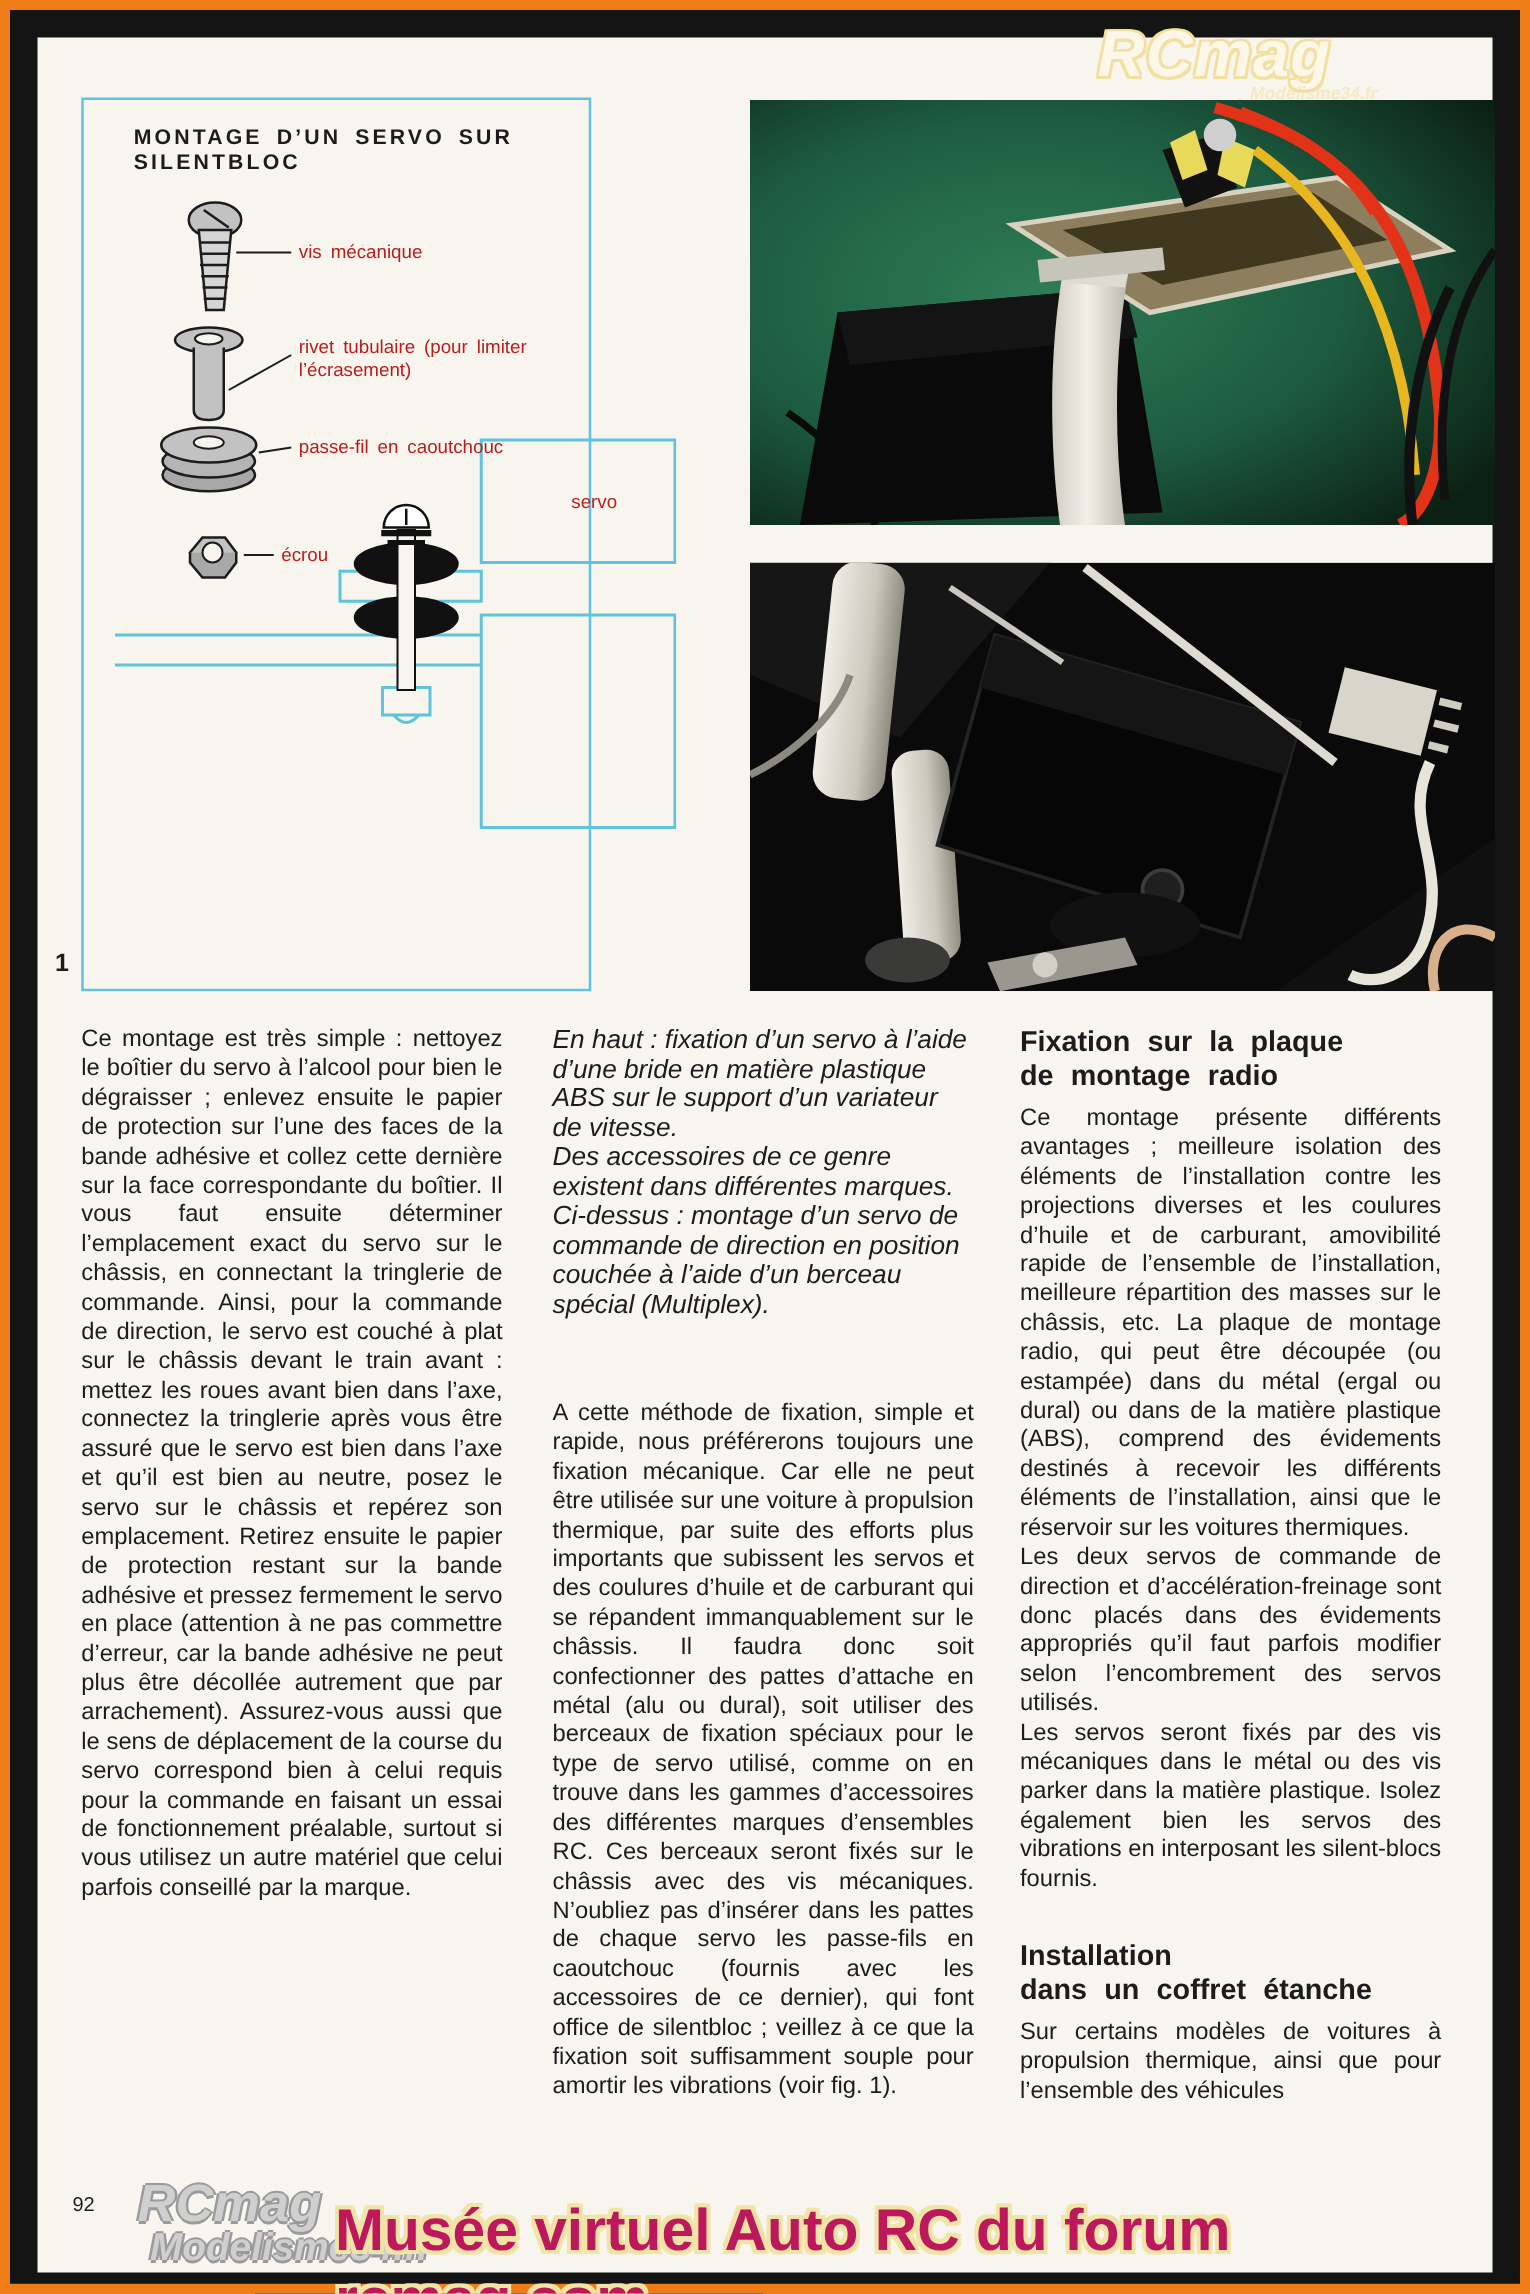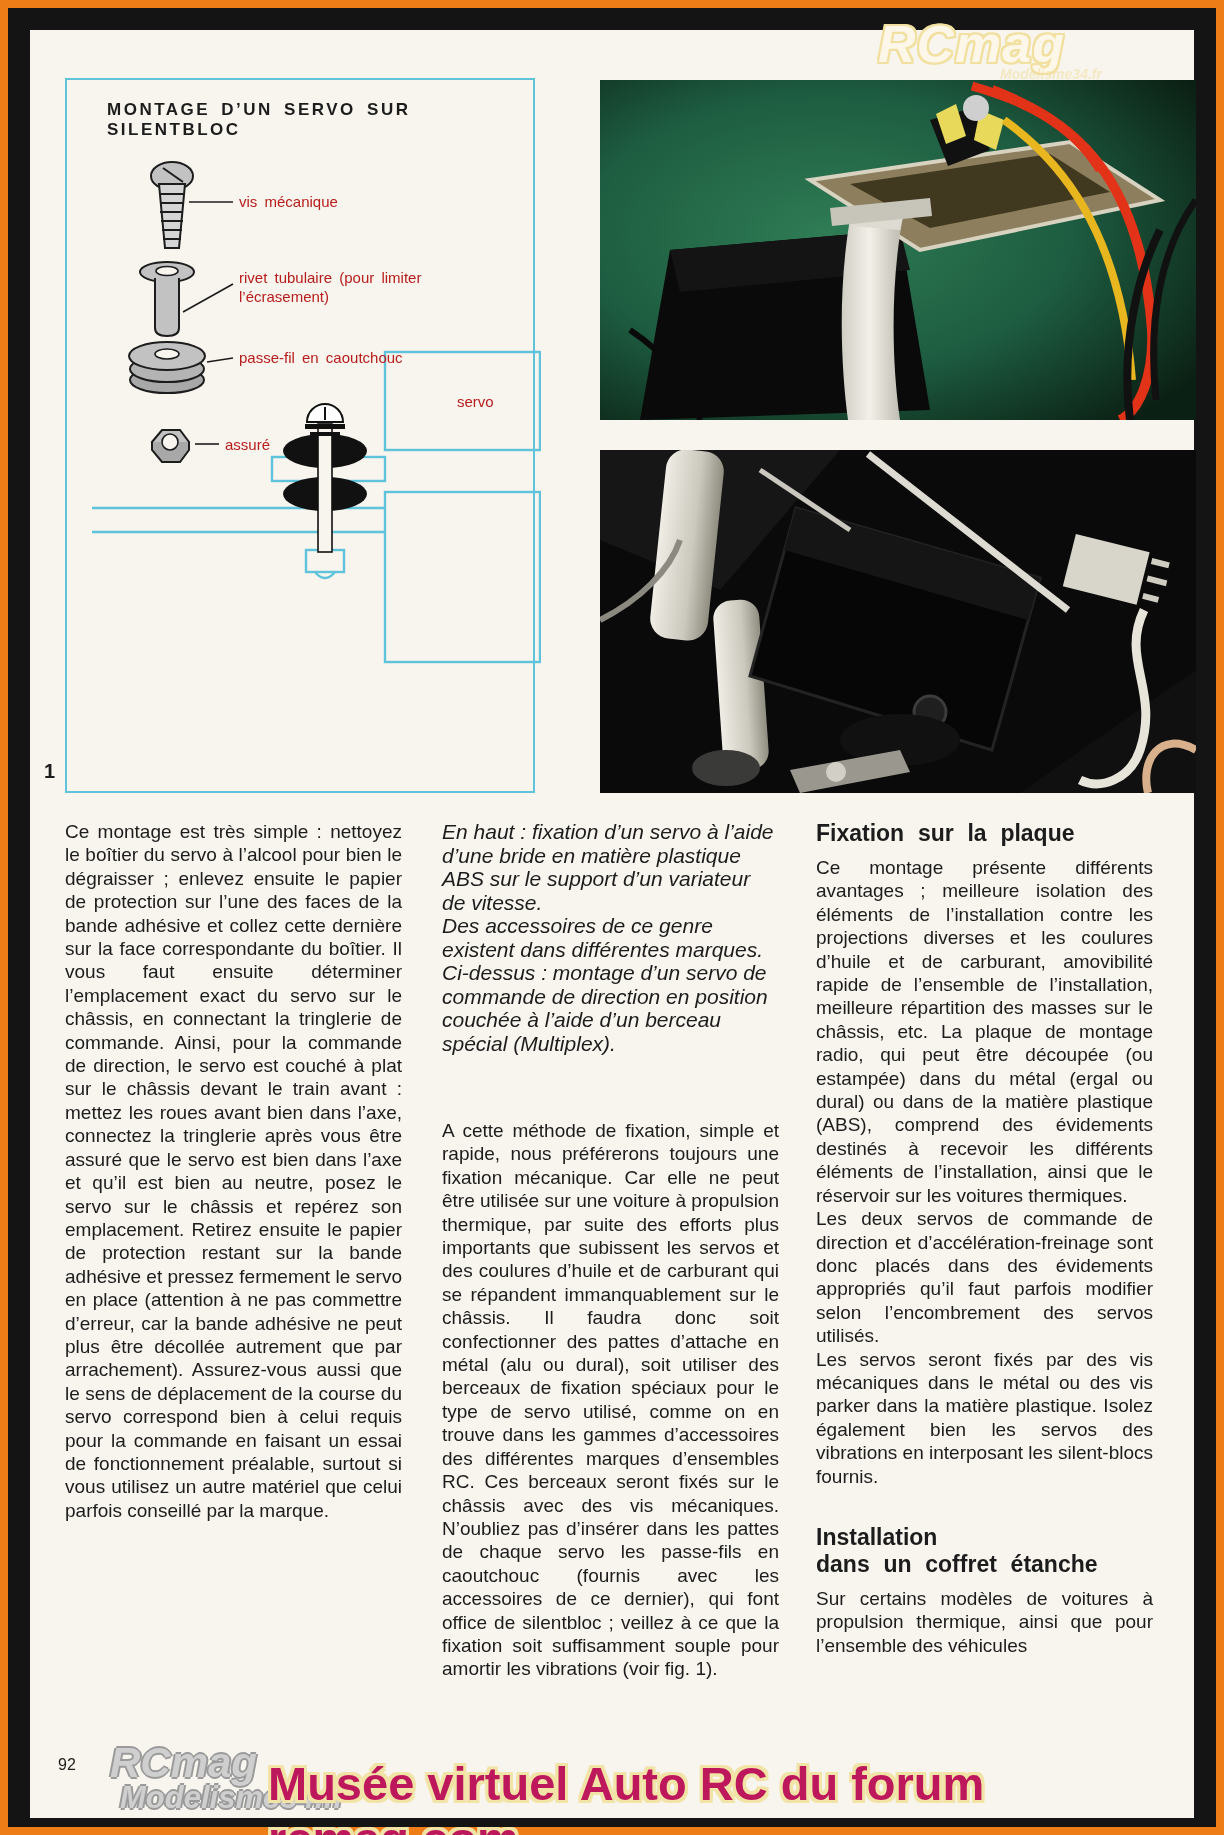--- a/index.html
+++ b/index.html
@@ -2,21 +2,21 @@
 <html><head>
 <meta charset="utf-8">
 <style>
   html,body{margin:0;padding:0;background:#444;}
   .outer{position:relative;width:1224px;height:1835px;background:#ef7d17;overflow:hidden;
          font-family:"Liberation Sans", sans-serif;}
   .black-frame{position:absolute;left:8px;top:8px;right:8px;bottom:8px;background:#141414;}
   .page{position:absolute;left:30px;top:30px;width:1164px;height:1788px;background:#f7f5ee;}
 
   
-  .diagram{position:absolute;left:35px;top:48px;width:470px;height:715px;
+  .diagram{position:absolute;left:35px;top:48px;width:408px;height:715px;
            border:2px solid #5fc3dc;background:#f7f5ee;box-sizing:border-box;}
   .diagram-title{position:absolute;left:40px;top:20px;font-size:17px;font-weight:bold;
                  letter-spacing:2.5px;color:#1c1c1c;word-spacing:4px;}
   .dlabel{position:absolute;font-size:15px;color:#b91c1c;line-height:19px;word-spacing:3px;}
   .fig-num{position:absolute;left:14px;top:730px;font-size:20px;font-weight:bold;color:#1c1c1c;}
 
   
   .photo{position:absolute;overflow:hidden;}
   .photo svg{display:block;width:100%;height:100%;}
   .photo1{left:570px;top:50px;width:596px;height:340px;}
@@ -116,21 +116,21 @@
           <path d="M240 342 A18 18 0 0 1 276 342 Z" fill="#ffffff" stroke="#111111" stroke-width="2"></path>
           <line x1="258" y1="327" x2="258" y2="340" stroke="#111111" stroke-width="2"></line>
           <rect x="238" y="344" width="40" height="5" fill="#111111"></rect>
           <rect x="243" y="352" width="30" height="4" fill="#111111"></rect>
         </g>
       </svg>
 
       <div class="dlabel" style="left:172px;top:112px;">vis mécanique</div>
       <div class="dlabel" style="left:172px;top:188px;width:210px;">rivet tubulaire (pour limiter l’écrasement)</div>
       <div class="dlabel" style="left:172px;top:268px;width:230px;">passe-fil en caoutchouc</div>
-      <div class="dlabel" style="left:158px;top:355px;">assuré</div>
+      <div class="dlabel" style="left:158px;top:355px;">écrou</div>
       <div class="dlabel" style="left:390px;top:312px;">servo</div>
     </div>
     <div class="fig-num">1</div>
 
     <div class="photo photo1">
       <svg viewBox="0 0 596 340" preserveAspectRatio="none">
         <defs>
           <radialGradient id="pg1" cx="38%" cy="45%" r="75%">
             <stop offset="0%" stop-color="#2f7c55"></stop>
             <stop offset="55%" stop-color="#1d5c40"></stop>
@@ -218,20 +218,21 @@
         <p>En haut : fixation d’un servo à l’aide d’une bride en matière plastique ABS sur le support d’un variateur de vitesse.</p>
         <p>Des accessoires de ce genre existent dans différentes marques.</p>
         <p>Ci-dessus : montage d’un servo de commande de direction en position couchée à l’aide d’un berceau spécial (Multiplex).</p>
       </div>
       <p class="body after-caption">A cette méthode de fixation, simple et rapide, nous préférerons toujours une fixation mécanique. Car elle ne peut être utilisée sur une voiture à propulsion thermique, par suite des efforts plus importants que subissent les servos et des coulures d’huile et de carburant qui se répandent immanquablement sur le châssis. Il faudra donc soit confectionner des pattes d’attache en métal (alu ou dural), soit utiliser des berceaux de fixation spéciaux pour le type de servo utilisé, comme on en trouve dans les gammes d’accessoires des différentes marques d’ensembles RC. Ces berceaux seront fixés sur le châssis avec des vis mécaniques. N’oubliez pas d’insérer dans les pattes de chaque servo les passe-fils en caoutchouc (fournis avec les accessoires de ce dernier), qui font office de silentbloc ; veillez à ce que la fixation soit suffisamment souple pour amortir les vibrations (voir fig. 1).</p>
     </div>
 
     <div class="col col3">
       <h2 class="heading">
         <span>Fixation sur la plaque</span>
+        <span>de montage radio</span>
       </h2>
       <div class="p-gap"></div>
       <p class="body">Ce montage présente différents avantages ; meilleure isolation des éléments de l’installation contre les projections diverses et les coulures d’huile et de carburant, amovibilité rapide de l’ensemble de l’installation, meilleure répartition des masses sur le châssis, etc. La plaque de montage radio, qui peut être découpée (ou estampée) dans du métal (ergal ou dural) ou dans de la matière plastique (ABS), comprend des évidements destinés à recevoir les différents éléments de l’installation, ainsi que le réservoir sur les voitures thermiques.</p>
       <p class="body">Les deux servos de commande de direction et d’accélération-freinage sont donc placés dans des évidements appropriés qu’il faut parfois modifier selon l’encombrement des servos utilisés.</p>
       <p class="body">Les servos seront fixés par des vis mécaniques dans le métal ou des vis parker dans la matière plastique. Isolez également bien les servos des vibrations en interposant les silent-blocs fournis.</p>
       <div class="h-gap"></div>
       <h2 class="heading">
         <span>Installation</span>
         <span>dans un coffret étanche</span>
       </h2>

